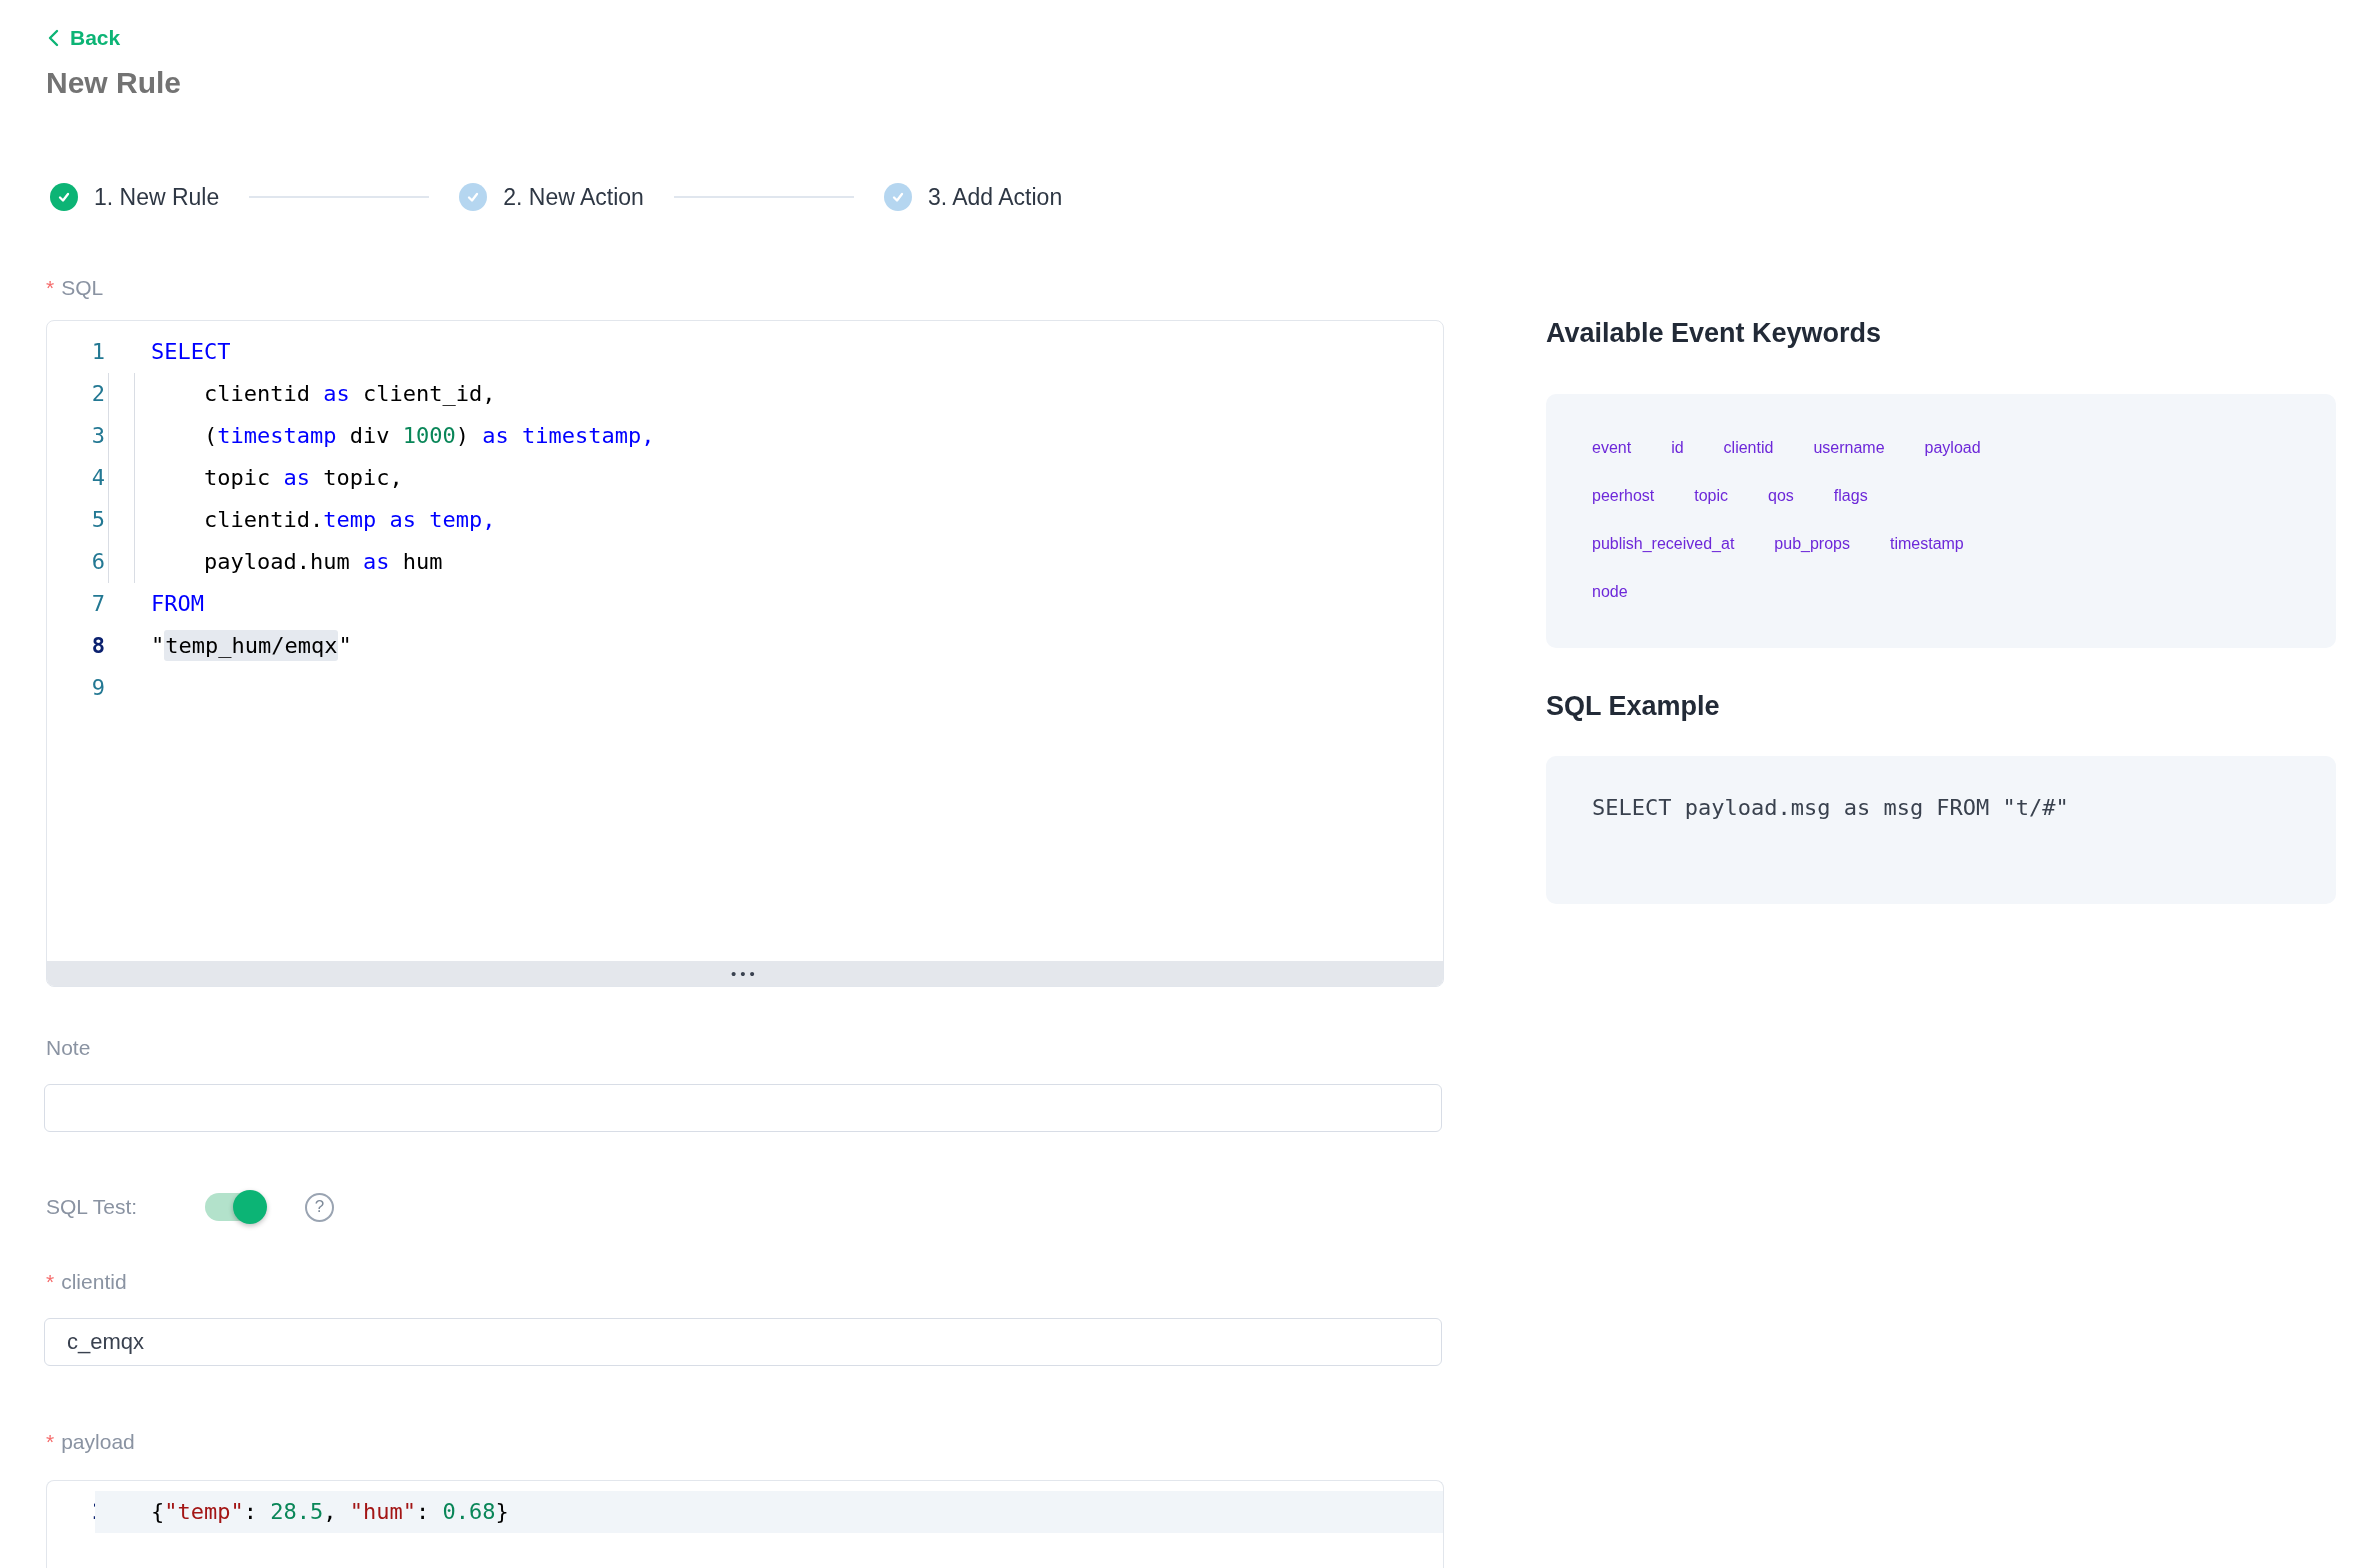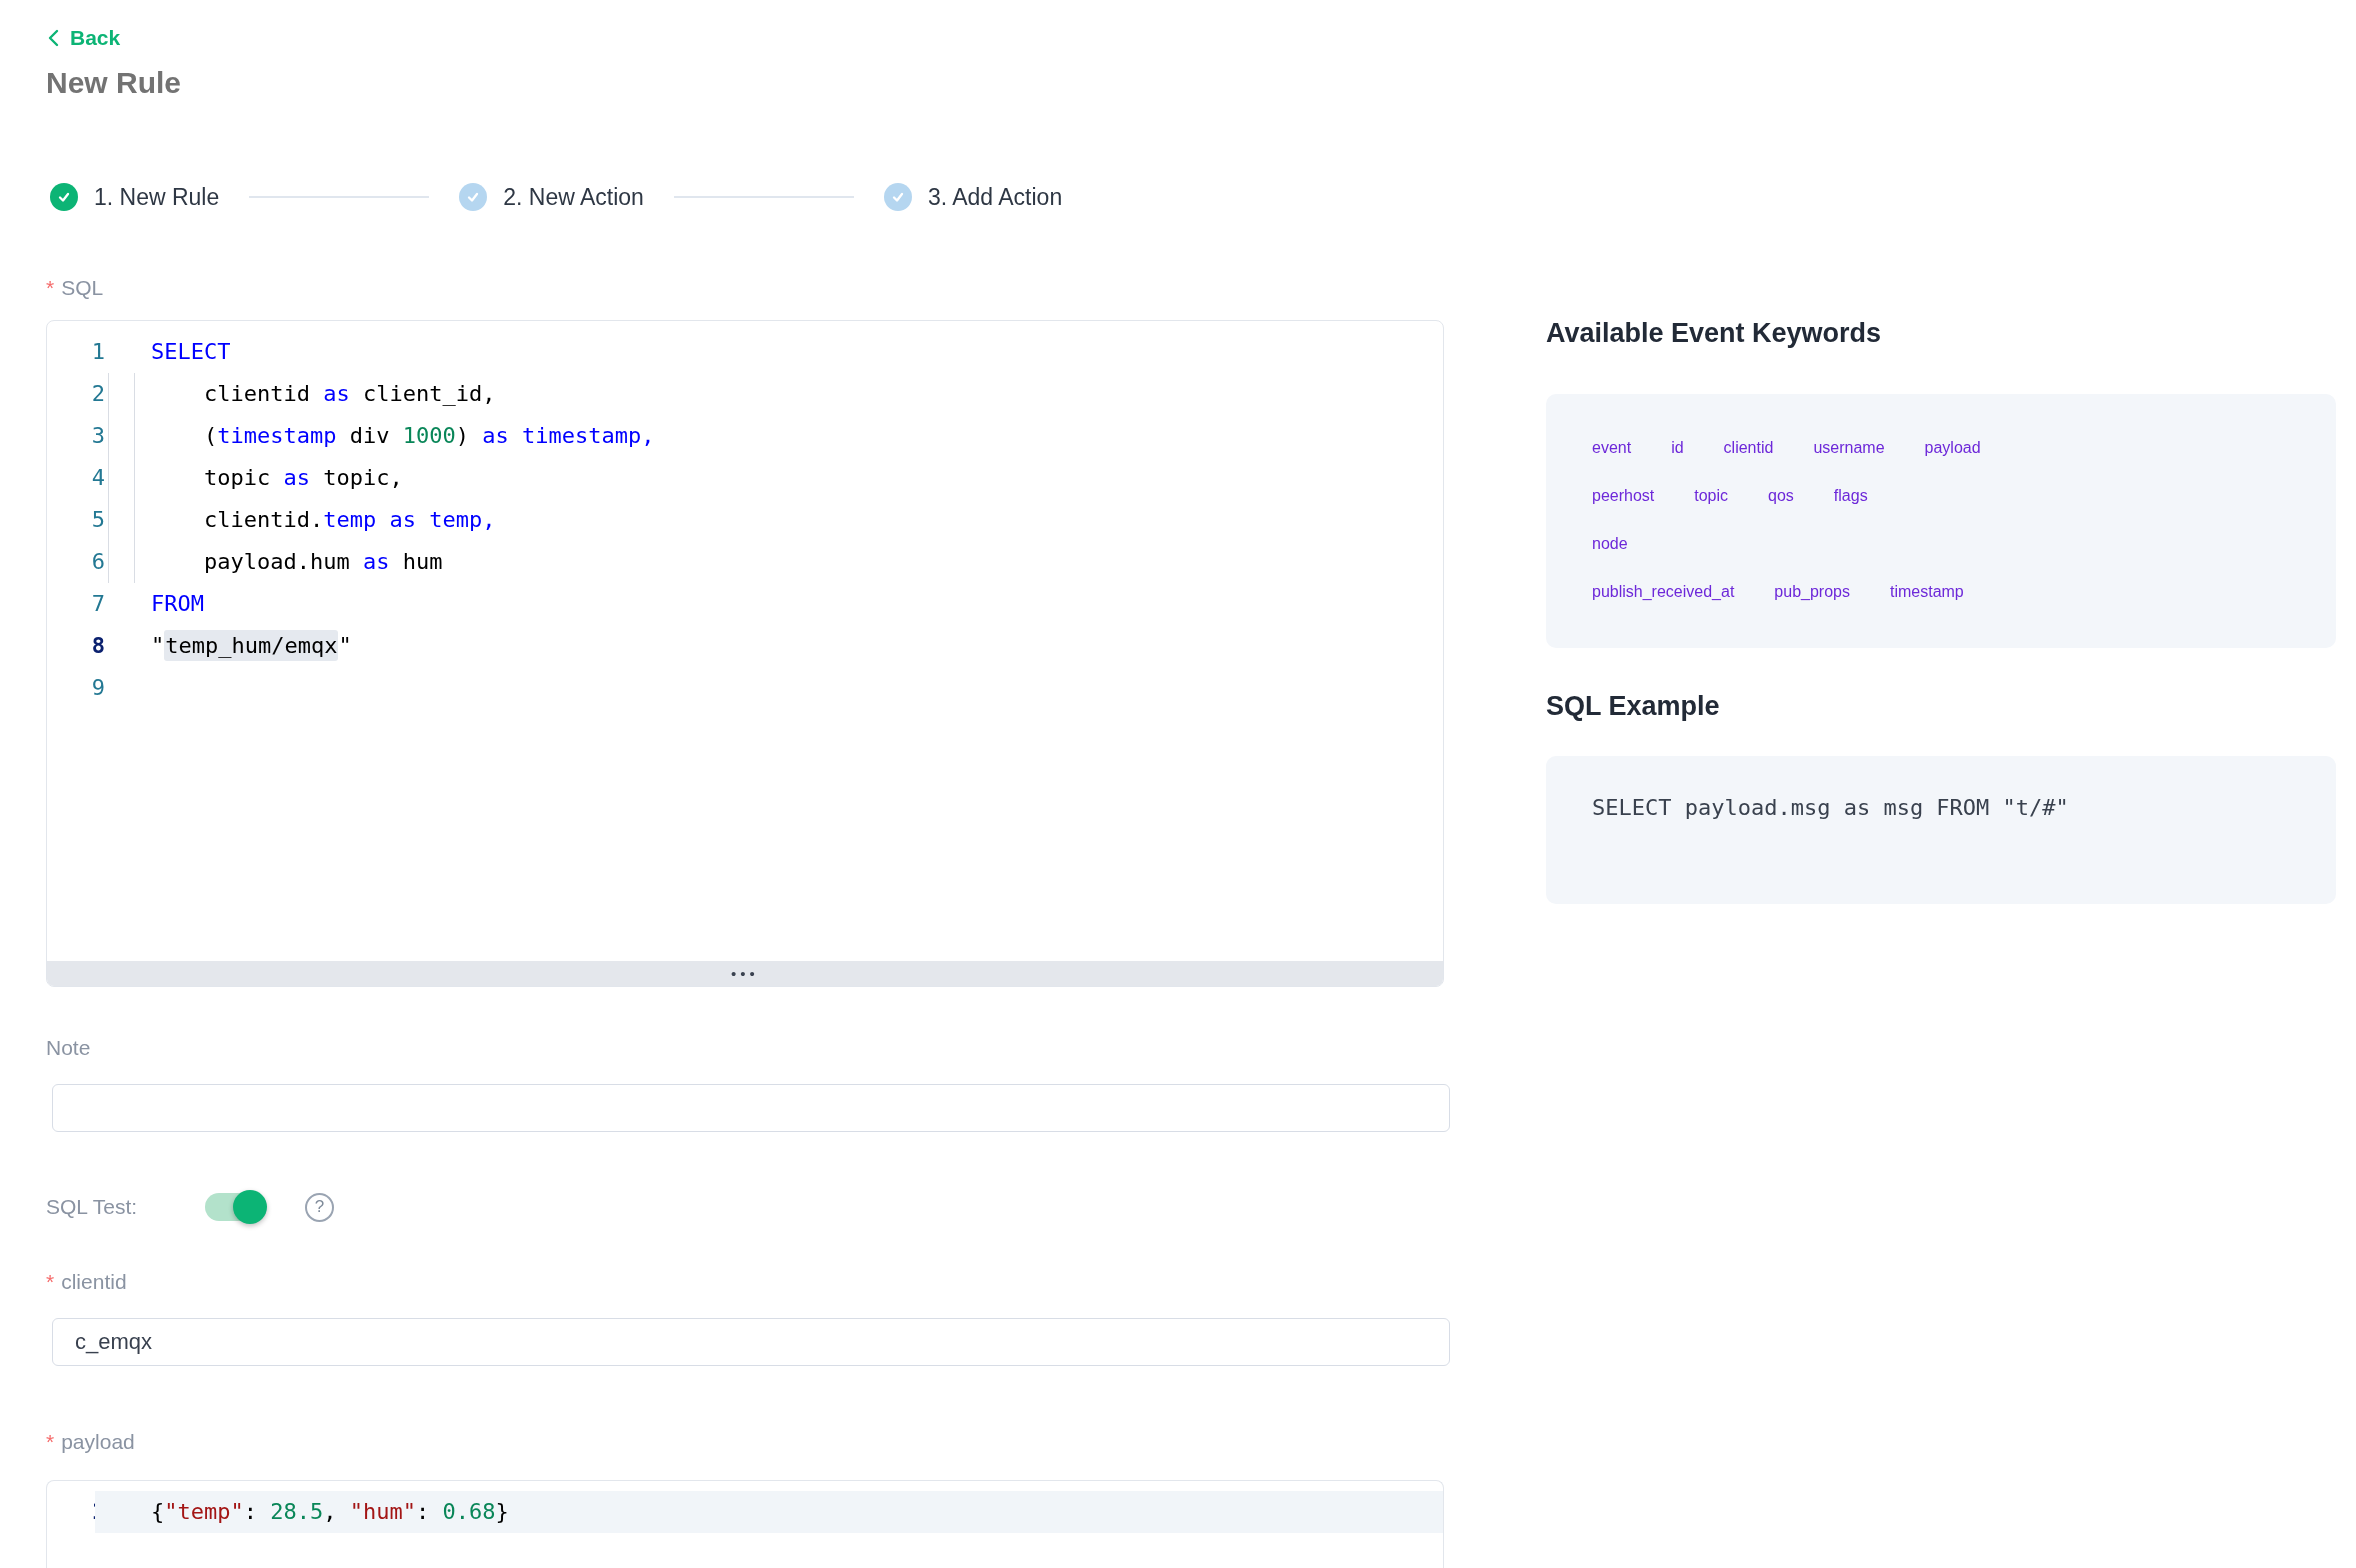--- a/index.html
+++ b/index.html
@@ -44,21 +44,21 @@
   .tok-str{color:#a31515;}
   .tok-hl{color:#000;background:#e5e9ef;border-radius:3px;padding:3px 1px;}
   .ed-footer{position:absolute;left:0;right:0;bottom:0;height:25px;background:#e4e7ec;
     border-radius:0 0 7px 7px;display:flex;align-items:center;justify-content:center;
     color:#3a4250;font-size:15px;letter-spacing:4px;cursor:row-resize;}
   #sql-editor{left:46px;top:320px;width:1398px;height:667px;position:absolute;}
   #sql-editor .ed-body{height:632px;}
   #payload-editor{left:46px;top:1480px;width:1398px;height:120px;position:absolute;border-bottom:none;border-radius:8px 8px 0 0;}
 
   
-  .text-input{position:absolute;left:52px;width:1398px;height:48px;box-sizing:border-box;
+  .text-input{position:absolute;left:44px;width:1398px;height:48px;box-sizing:border-box;
     border:1px solid #d8dde6;border-radius:6px;background:#fff;font-size:22px;color:#39414f;
     padding:0 22px;font-family:"Liberation Sans",sans-serif;outline:none;}
 
   
   .sqltest{left:46px;top:1190px;display:flex;align-items:center;height:34px;}
   .sqltest .field-label{margin-right:68px;}
   .toggle{position:relative;width:60px;height:28px;border-radius:14px;background:#b3e2cb;cursor:pointer;flex:none;}
   .toggle-knob{position:absolute;right:-2px;top:-3px;width:34px;height:34px;border-radius:50%;
     background:#0cb475;box-shadow:0 2px 5px rgba(0,0,0,0.25);}
   .help{width:25px;height:25px;border:2px solid #9aa4b2;border-radius:50%;margin-left:40px;
@@ -185,20 +185,20 @@
         <span class="ed-num active">1</span>
         <span class="ed-code abg"><span class="tok-plain">{</span><span class="tok-str">"temp"</span><span class="tok-plain">: </span><span class="tok-num">28.5</span><span class="tok-plain">, </span><span class="tok-str">"hum"</span><span class="tok-plain">: </span><span class="tok-num">0.68</span><span class="tok-plain">}</span></span>
       </div>
     </div>
 </div>
 
 <div class="abs panel-title" style="left:1546px;top:318px;">Available Event Keywords</div>
 <div class="panel-box" id="kw-box">
     <div class="kw-row"><span class="kw-word">event</span><span class="kw-word">id</span><span class="kw-word">clientid</span><span class="kw-word">username</span><span class="kw-word">payload</span></div>
     <div class="kw-row"><span class="kw-word">peerhost</span><span class="kw-word">topic</span><span class="kw-word">qos</span><span class="kw-word">flags</span></div>
+    <div class="kw-row"><span class="kw-word">publish_received_at</span><span class="kw-word">pub_props</span><span class="kw-word">timestamp</span></div>
     <div class="kw-row"><span class="kw-word">node</span></div>
-    <div class="kw-row"><span class="kw-word">publish_received_at</span><span class="kw-word">pub_props</span><span class="kw-word">timestamp</span></div>
   </div>
 
 <div class="abs panel-title" style="left:1546px;top:691px;">SQL Example</div>
 <div class="panel-box" id="ex-box">
     <div class="ex-line">SELECT payload.msg as msg FROM "t/#"</div>
   </div>
 
 </body></html>

